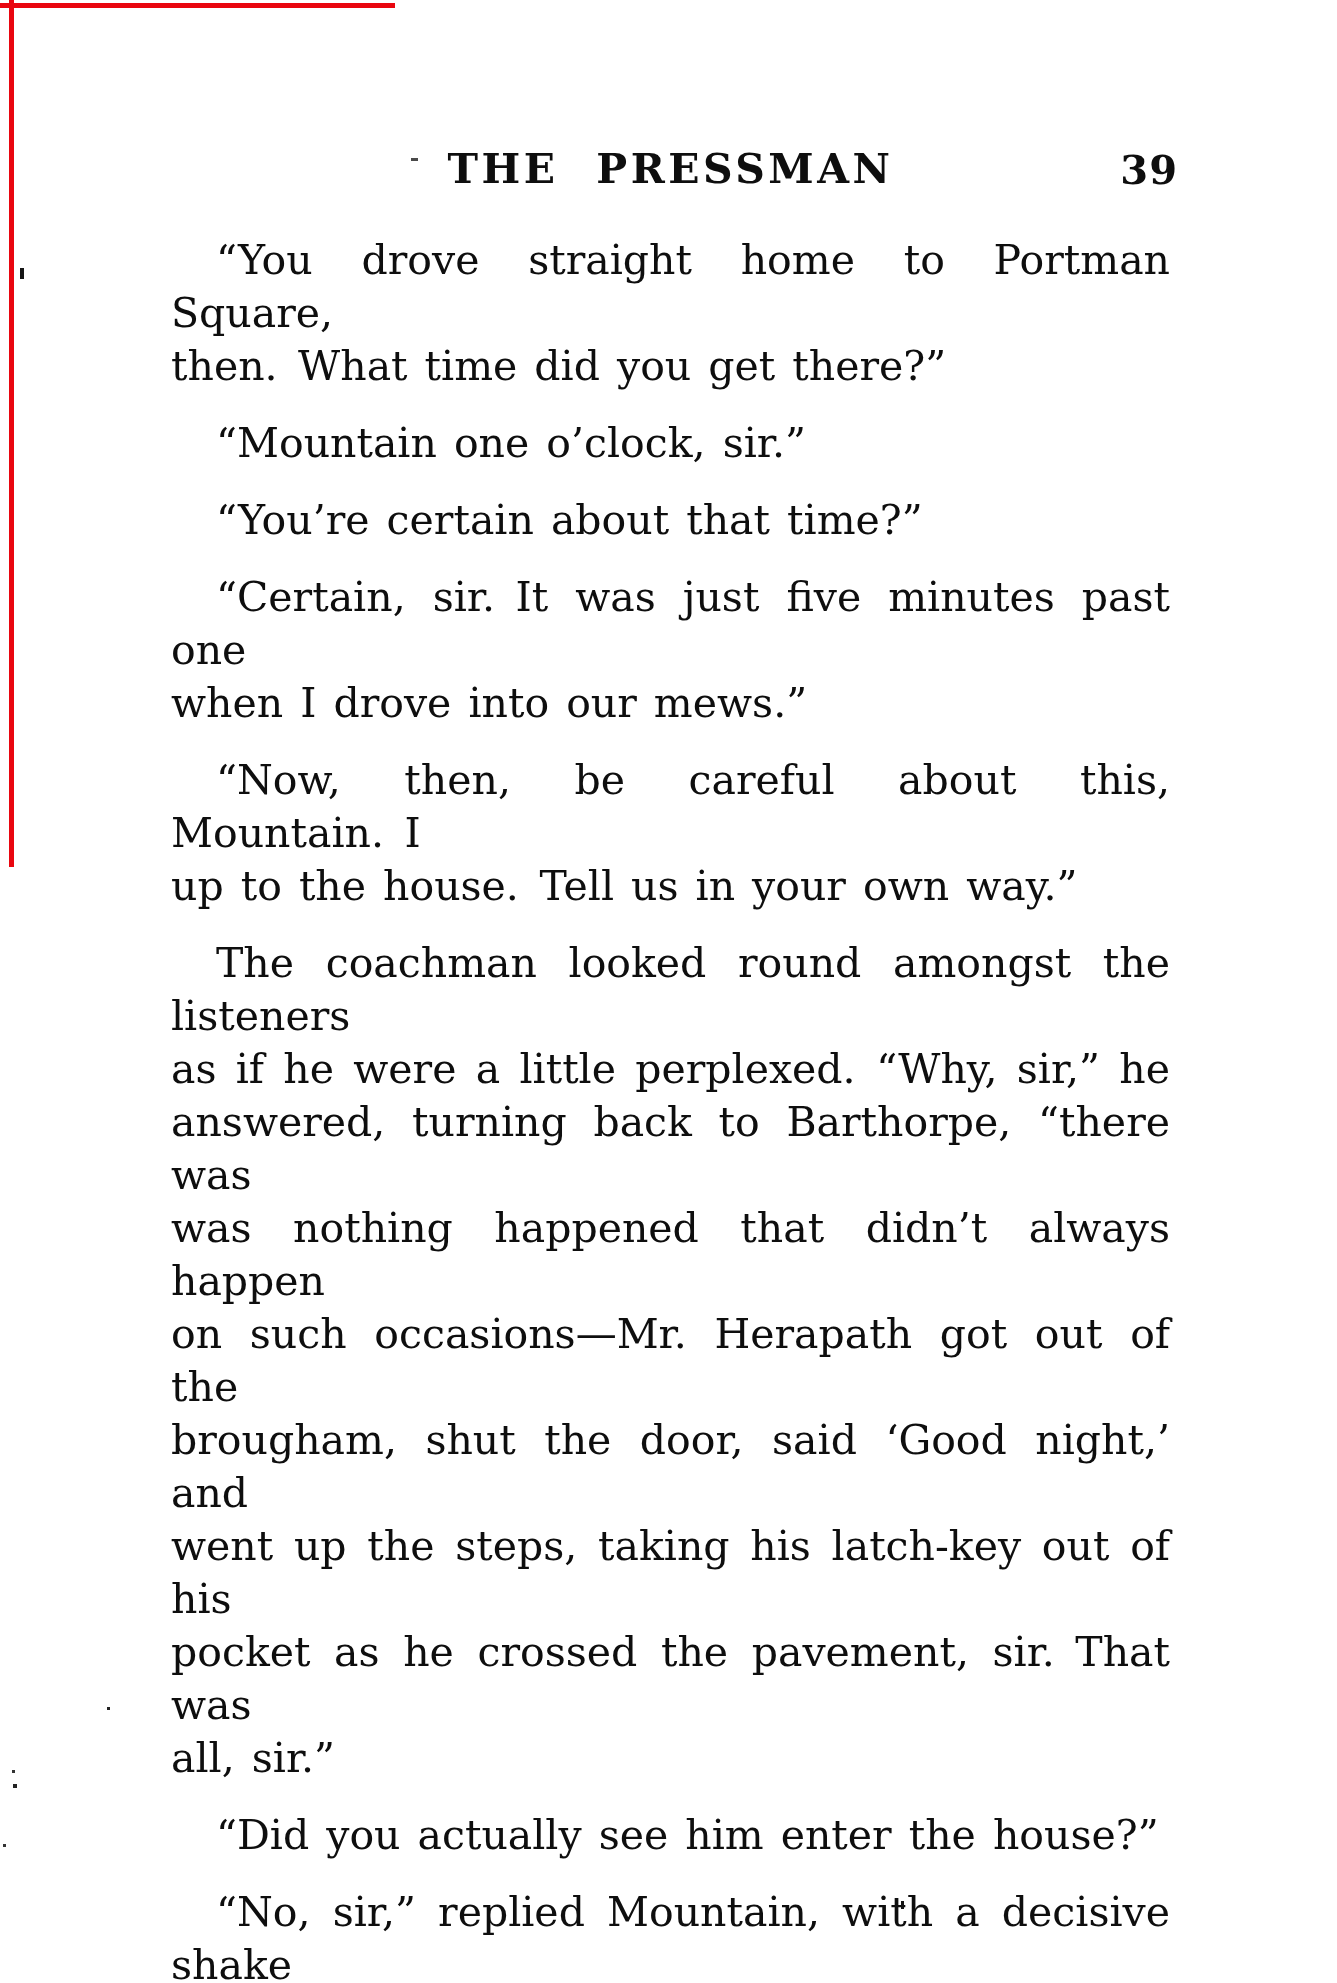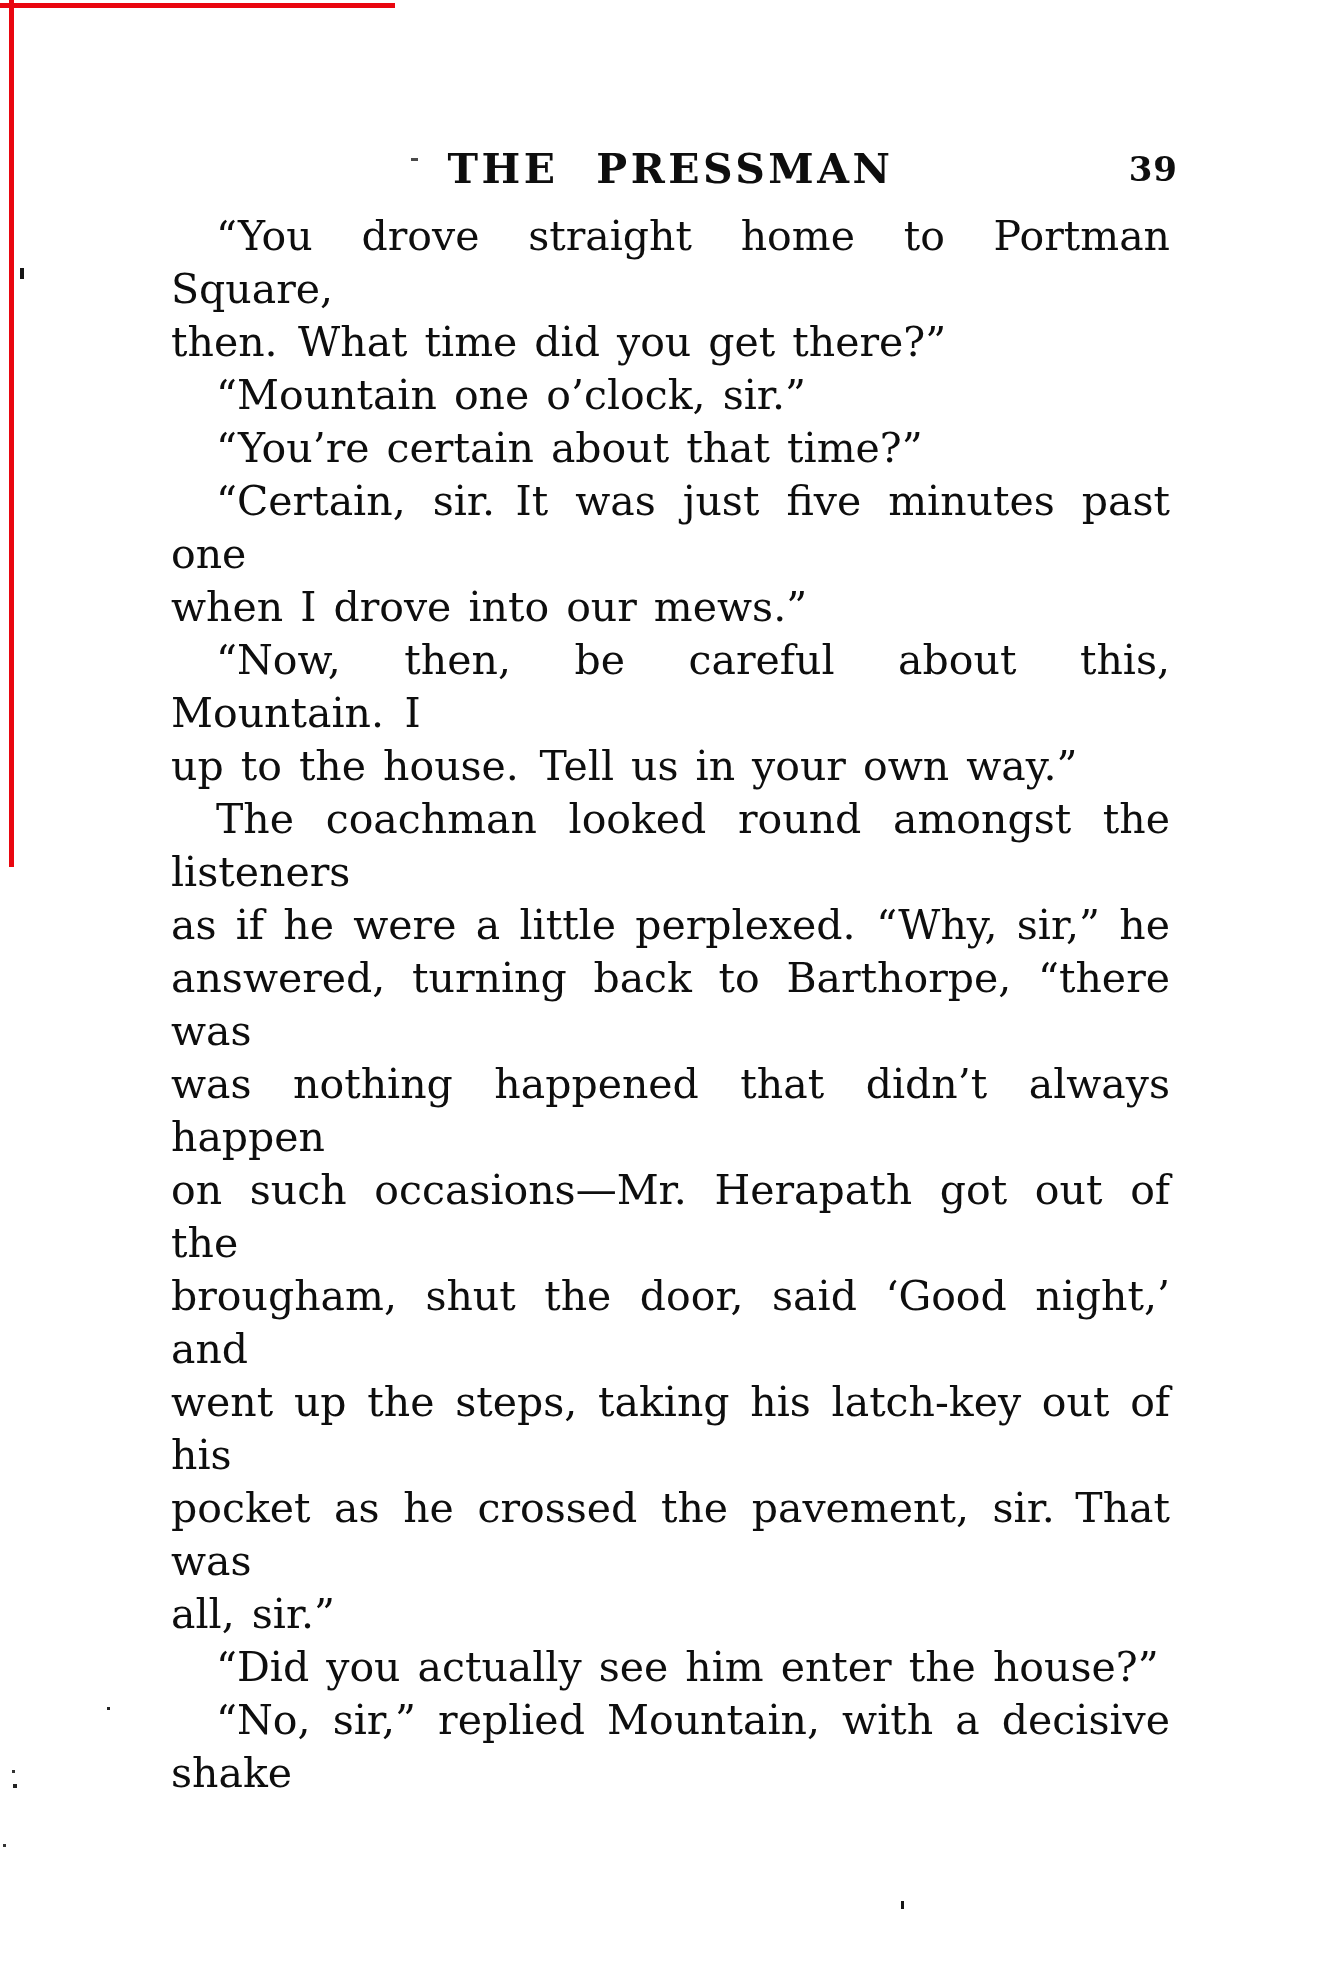--- a/index.html
+++ b/index.html
@@ -19,39 +19,39 @@
   }
   .running-title {
     text-align: center;
     font-size: 41px; line-height: 53px;
     font-weight: bold;
     letter-spacing: 3.5px;
     word-spacing: 20px;
   }
   .page-number {
     position: absolute; right: -8px; top: 0;
-    font-size: 34px; line-height: 53px;
+    font-size: 40px; line-height: 53px;
     font-weight: bold;
     letter-spacing: 1px;
   }
 
   .text-block {
     position: absolute;
     left: 171px; top: 210px; width: 999px;
     font-size: 41px; line-height: 53px;
   }
   .line {
     text-align: justify;
     text-align-last: justify;
     -moz-text-align-last: justify;
     text-justify: inter-word;
     word-spacing: 3px;
     white-space: normal;
   }
-  .line.first { text-indent: 45px; }
+  .line.first { text-indent: 45px; margin-top: 24px; }
   .line.pend {
     text-align: center;
     text-align-last: left;
     -moz-text-align-last: left;
     word-spacing: 4px;
   }
 
   .artifact { position: absolute; }
 </style>
 </head>

